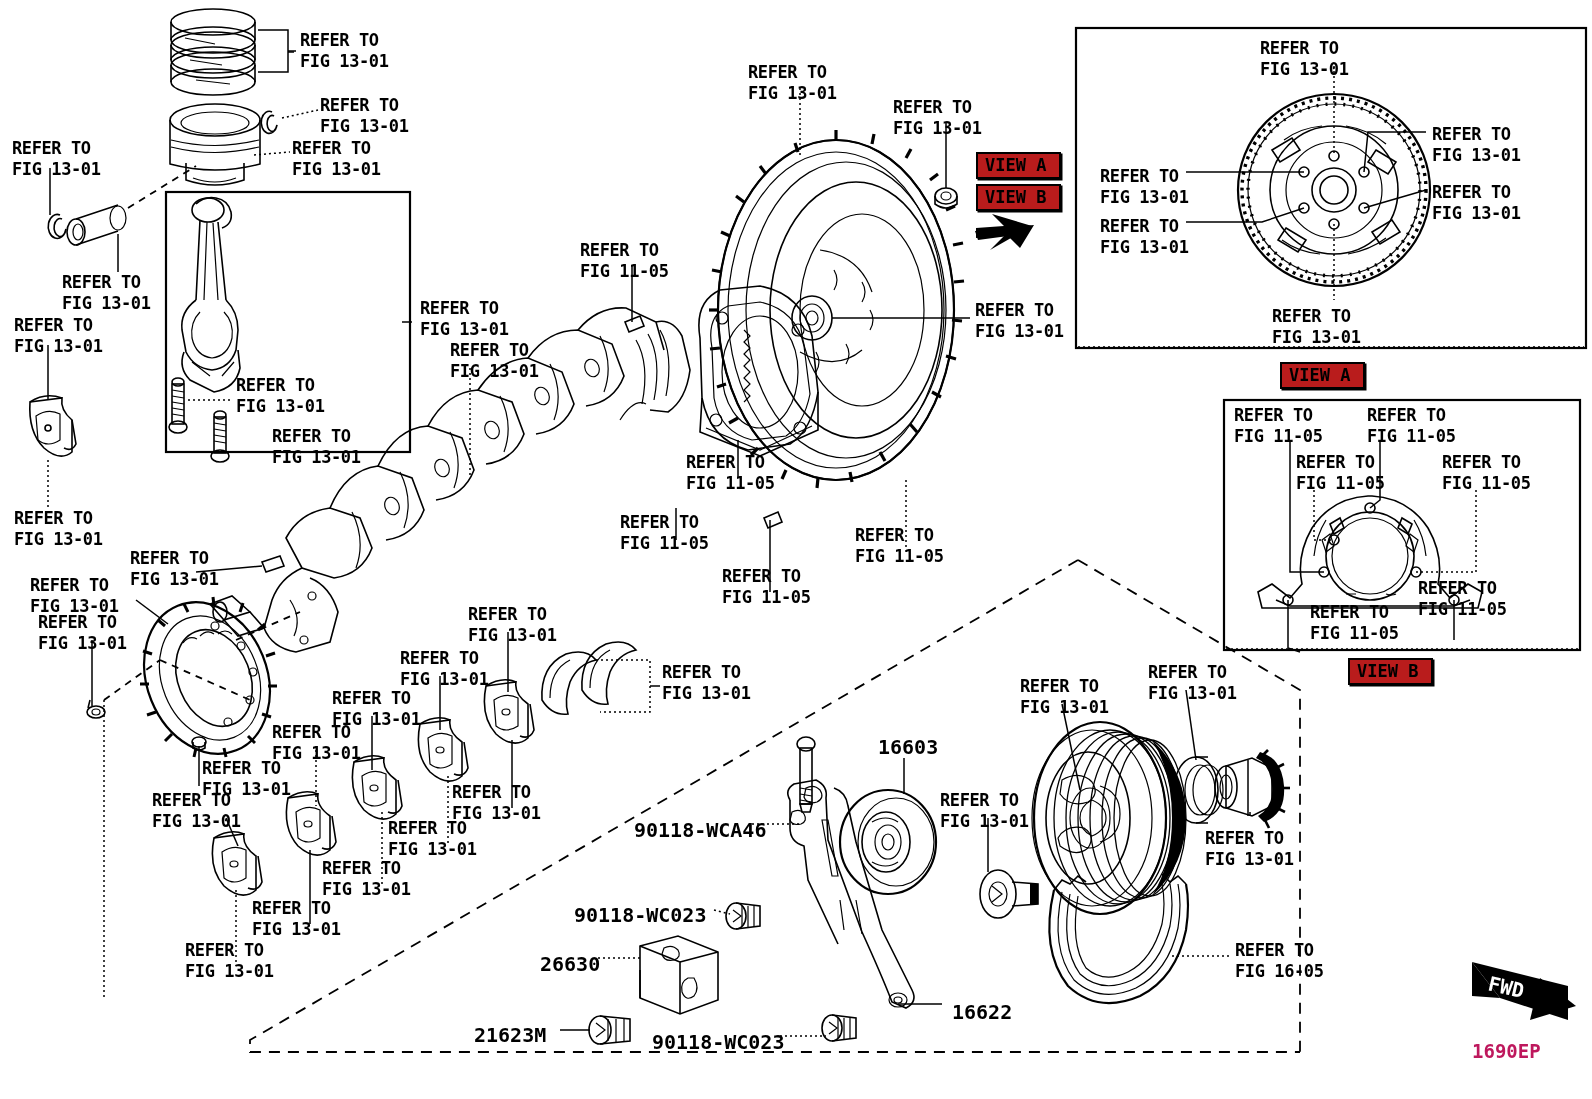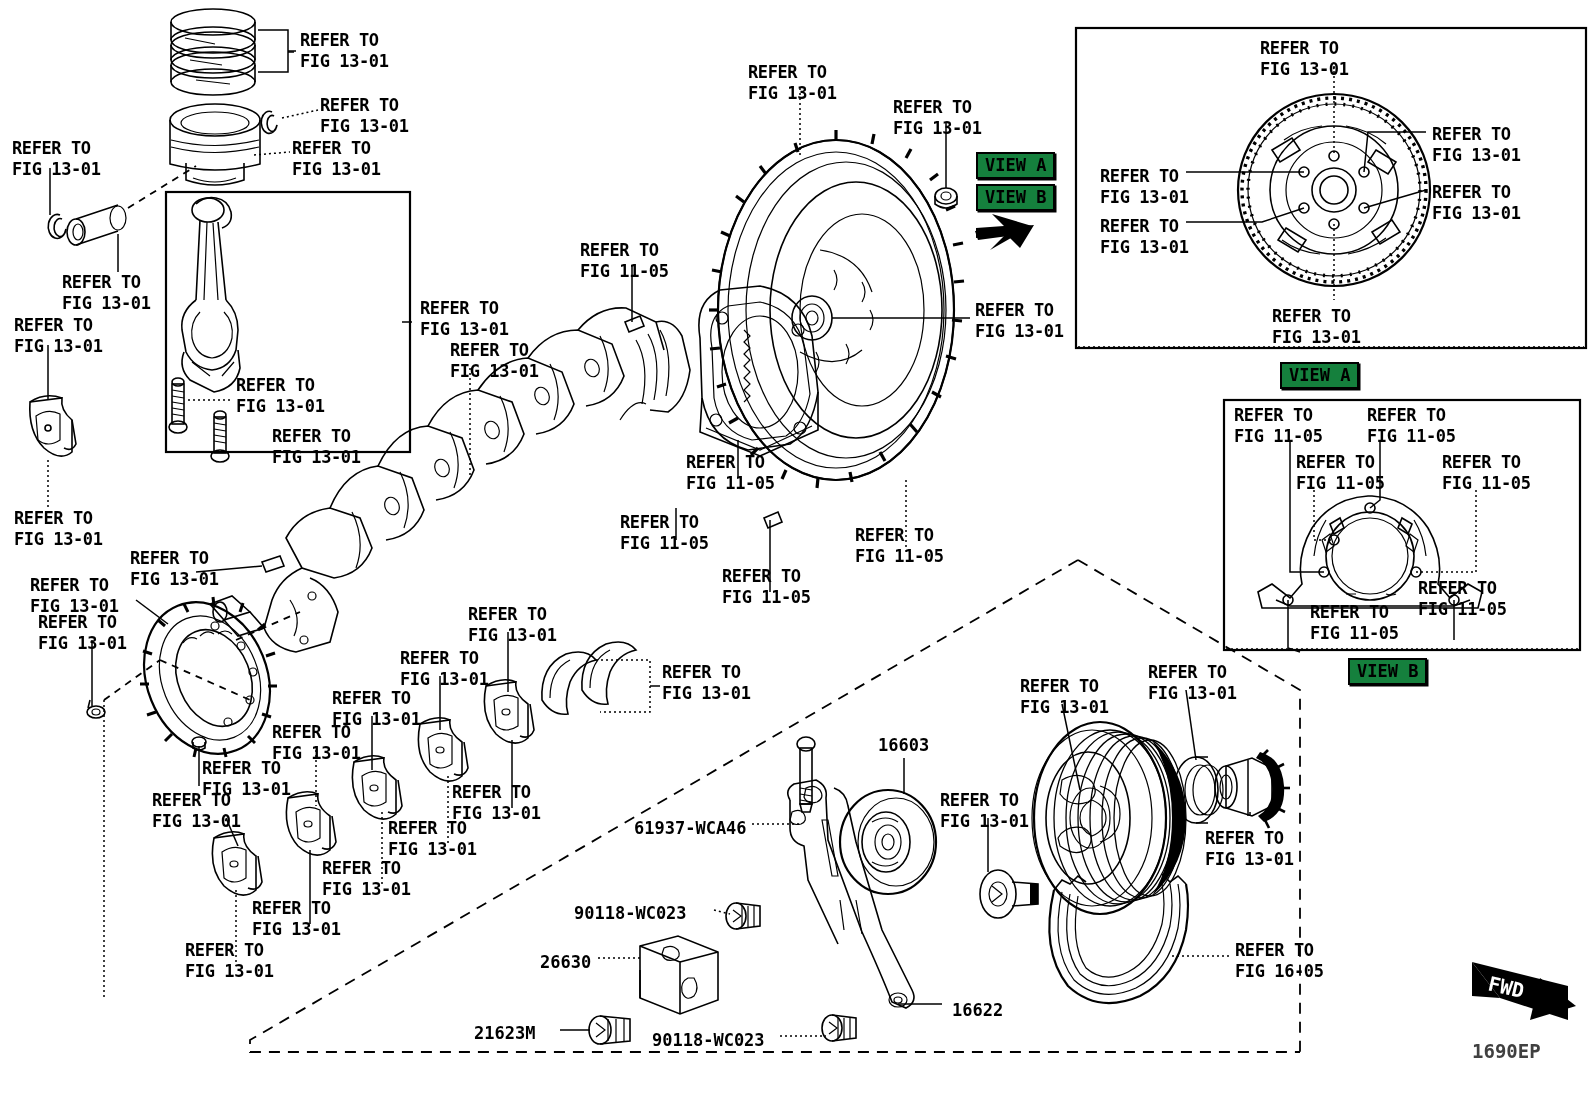--- a/index.html
+++ b/index.html
@@ -2,26 +2,26 @@
 <html><head>
 <meta charset="utf-8">
 <style>
   html,body{margin:0;padding:0;background:#fff;}
   #page{position:relative;width:1592px;height:1099px;background:#fff;
         font-family:"DejaVu Sans Mono","Liberation Mono",monospace;overflow:hidden;}
   svg#art{position:absolute;left:0;top:0;width:1592px;height:1099px;}
   .lbl{position:absolute;font-family:"DejaVu Sans Mono","Liberation Mono",monospace;
        font-size:17px;font-weight:bold;line-height:21px;color:#000;white-space:pre;letter-spacing:-0.4px;}
   .pn{position:absolute;font-family:"DejaVu Sans Mono","Liberation Mono",monospace;
-      font-size:17px;font-weight:bold;color:#000;white-space:pre;letter-spacing:0px;}
-  .viewbadge{position:absolute;border:2px solid #000;padding:1px 7px 2px 7px;
+      font-size:20px;font-weight:bold;color:#000;white-space:pre;letter-spacing:0px;}
+  .viewbadge{position:absolute;border:2px solid #000;padding:1px 13px 2px 7px;
       font-family:"DejaVu Sans Mono","Liberation Mono",monospace;font-size:17px;font-weight:bold;
-      letter-spacing:0px;background:#15803d;box-shadow:1.5px 1.5px 0 #000;}
+      letter-spacing:0px;background:#b91c1c;box-shadow:1.5px 1.5px 0 #000;}
   .code{position:absolute;font-family:"DejaVu Sans Mono","Liberation Mono",monospace;
-      font-size:19px;font-weight:bold;color:#404040;}
+      font-size:19px;font-weight:bold;color:#be185d;}
 </style>
 </head>
 <body>
 
 <div id="page">
 
   <svg id="art" viewBox="0 0 1592 1099" xmlns="http://www.w3.org/2000/svg">
     <defs>
       <style>
         .s{fill:none;stroke:#000;stroke-width:1.6;}
@@ -628,21 +628,21 @@
       <div class="lbl" style="left: 1148px; top: 662px;">REFER TO
 FIG 13-01</div>
       <div class="lbl" style="left: 1205px; top: 828px;">REFER TO
 FIG 13-01</div>
       <div class="lbl" style="left: 940px; top: 790px;">REFER TO
 FIG 13-01</div>
       <div class="lbl" style="left: 1235px; top: 940px;">REFER TO
 FIG 16-05</div>
     </div>
   <div id="partnums">
-      <div class="pn" style="left: 634px; top: 818px;">61937-WCA46</div>
+      <div class="pn" style="left: 634px; top: 818px;">90118-WCA46</div>
       <div class="pn" style="left: 878px; top: 735px;">16603</div>
       <div class="pn" style="left: 574px; top: 903px;">90118-WC023</div>
       <div class="pn" style="left: 540px; top: 952px;">26630</div>
       <div class="pn" style="left: 474px; top: 1023px;">21623M</div>
       <div class="pn" style="left: 652px; top: 1030px;">90118-WC023</div>
       <div class="pn" style="left: 952px; top: 1000px;">16622</div>
     </div>
   <div id="viewa-callouts">
       <div class="lbl" style="left: 1260px; top: 38px;">REFER TO
 FIG 13-01</div>

